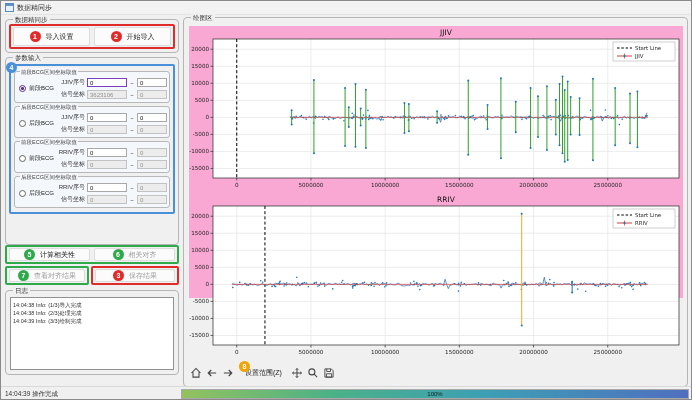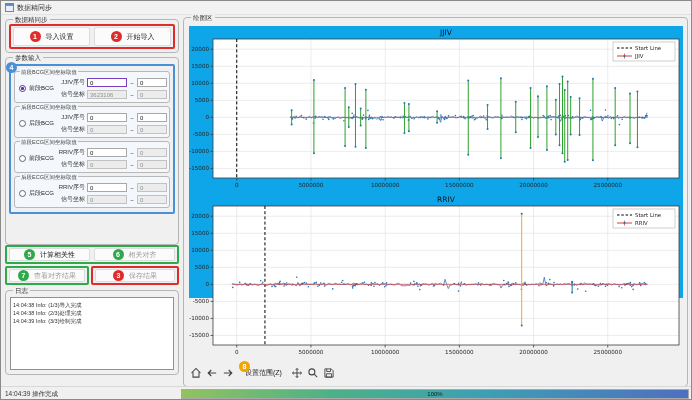--- a/index.html
+++ b/index.html
@@ -62,21 +62,21 @@
   #row2-g { width:84px; margin-right:2px; }
   #row2-r { flex:1; }
 
   
   #group-log { left:0; top:273px; width:174px; height:85px; }
   #log-list { position:absolute; inset:6px 4px 4px 4px; background:#fff; border:1px solid #919191; padding:3px 2px; overflow:hidden;}
   .log-line { font-size:5.5px; color:#333; line-height:8px; white-space:nowrap; }
 
   
   #group-plot { left:182px; top:16px; width:505px; height:370px; }
-  #figure { position:absolute; left:5px; top:8px; width:494px; height:272px; background:#0ea5e9; }
+  #figure { position:absolute; left:5px; top:8px; width:494px; height:272px; background:#f9a8d4; }
   #figure svg { display:block; font-family:"DejaVu Sans", sans-serif; }
 
   #plot-toolbar { position:absolute; left:5px; top:346px; height:18px; width:494px; display:flex; align-items:center; gap:2px; }
   .tbtn { width:14px; height:14px; display:flex; align-items:center; justify-content:center; border-radius:2px; }
   .tlabel { font-size:7px; color:#222; margin:0 6px 0 8px; position:relative; }
   #badge8 { position:absolute; left:-6px; top:-7px; }
 
   
   #statusbar { position:absolute; left:0; right:0; bottom:0; height:13px; background:#f0f0f0; border-top:1px solid #d8d8d8; }
   #status-msg { position:absolute; left:4px; top:3px; font-size:6.5px; color:#333; }

